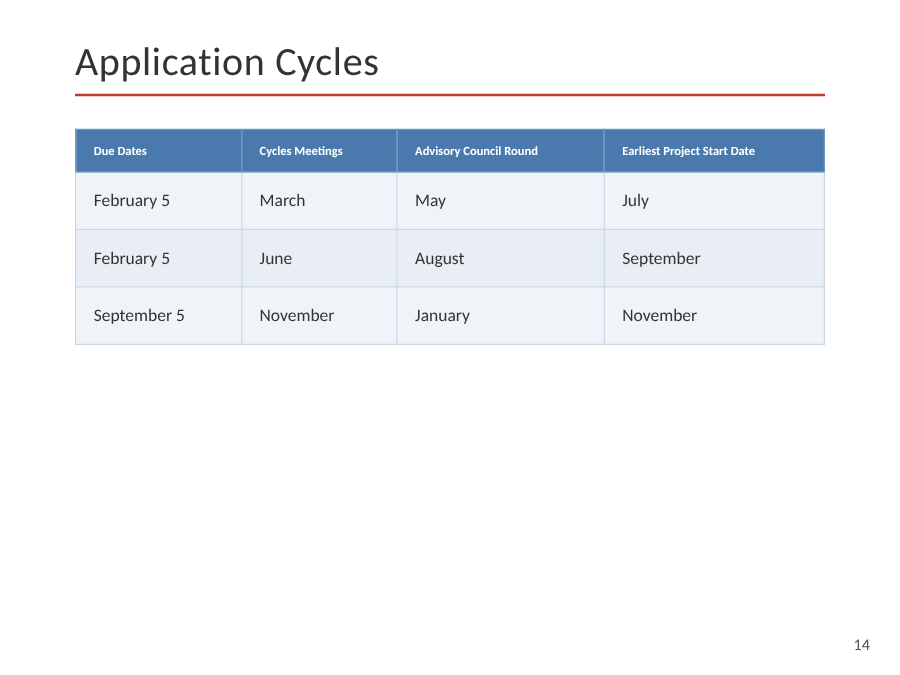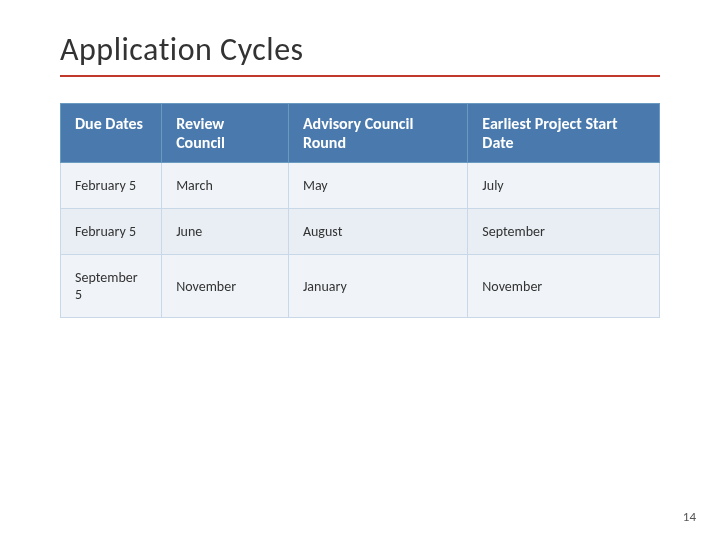--- a/index.html
+++ b/index.html
@@ -56,21 +56,21 @@
       width: 100%;
       border-collapse: collapse;
     }
 
     thead tr {
       background-color: #4a7aad;
     }
 
     thead th {
       color: #ffffff;
-      font-size: 16px;
+      font-size: 10px;
       font-weight: 600;
       padding: 10px 14px;
       text-align: left;
       vertical-align: top;
       border: 1px solid #6a9abf;
     }
 
     tbody tr {
       background-color: #f0f4f8;
     }
@@ -102,21 +102,21 @@
   <div class="title-section">
     <h1 class="page-title">Application Cycles</h1>
     <div class="title-underline"></div>
   </div>
 
   <div class="table-container">
     <table>
       <thead>
         <tr>
           <th>Due Dates</th>
-          <th>Review Council</th>
+          <th>Cycles Meetings</th>
           <th>Advisory Council Round</th>
           <th>Earliest Project Start Date</th>
         </tr>
       </thead>
       <tbody id="table-body">
       <tr>
             <td>February 5</td>
             <td>March</td>
             <td>May</td>
             <td>July</td>

